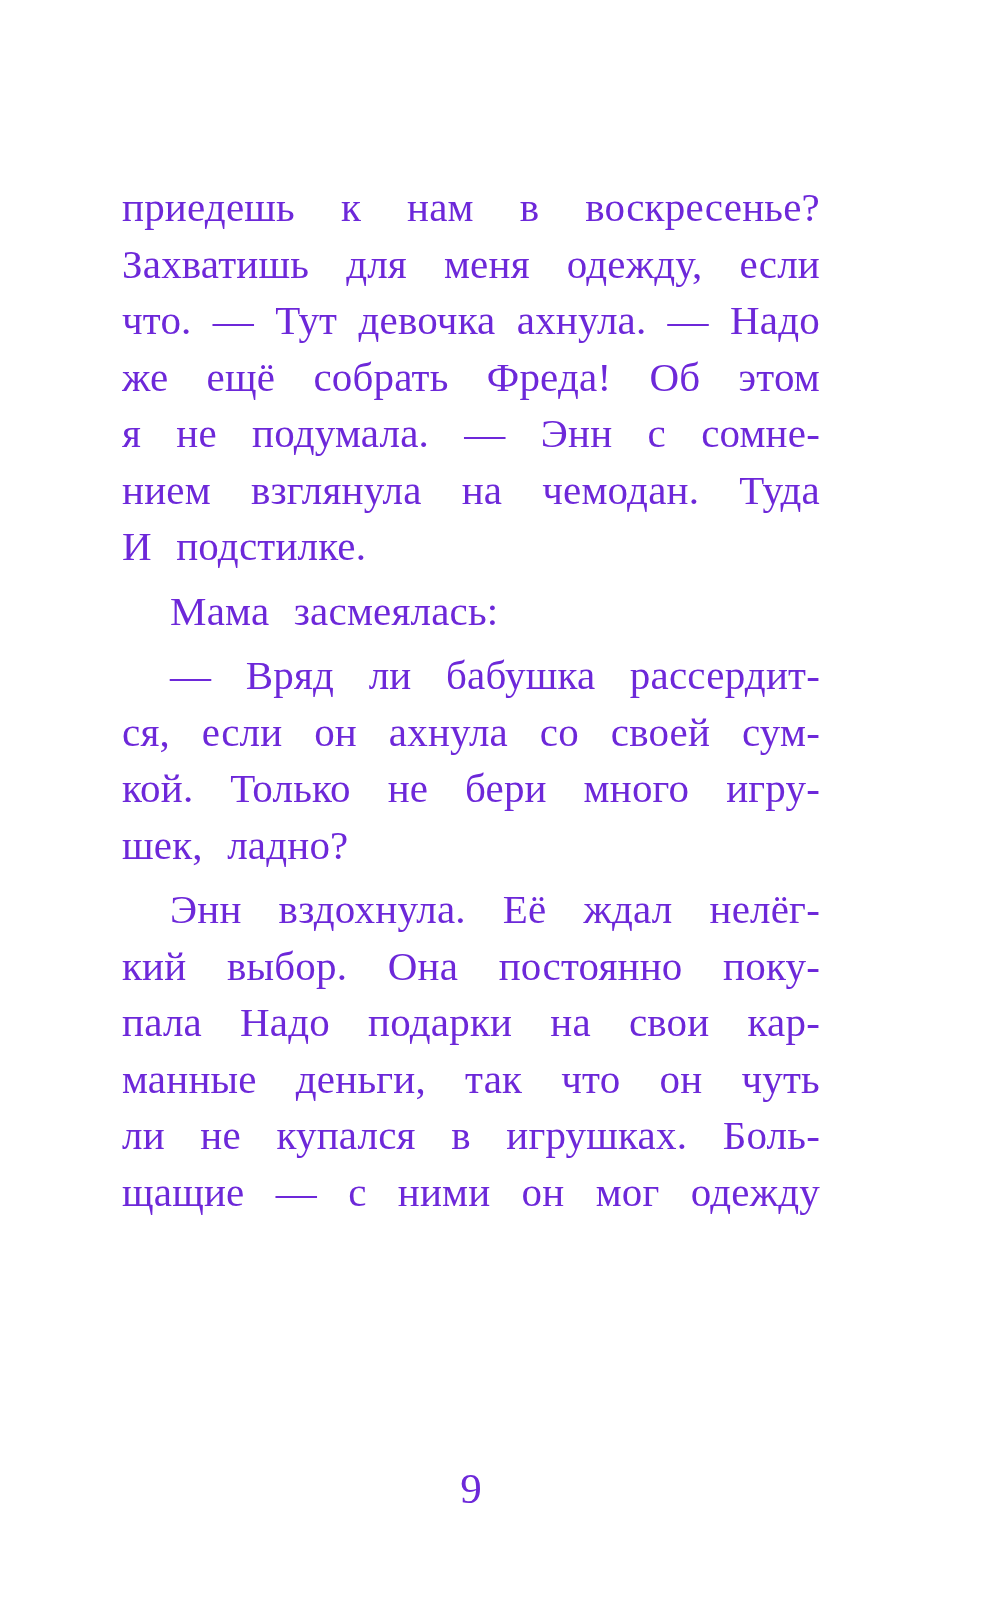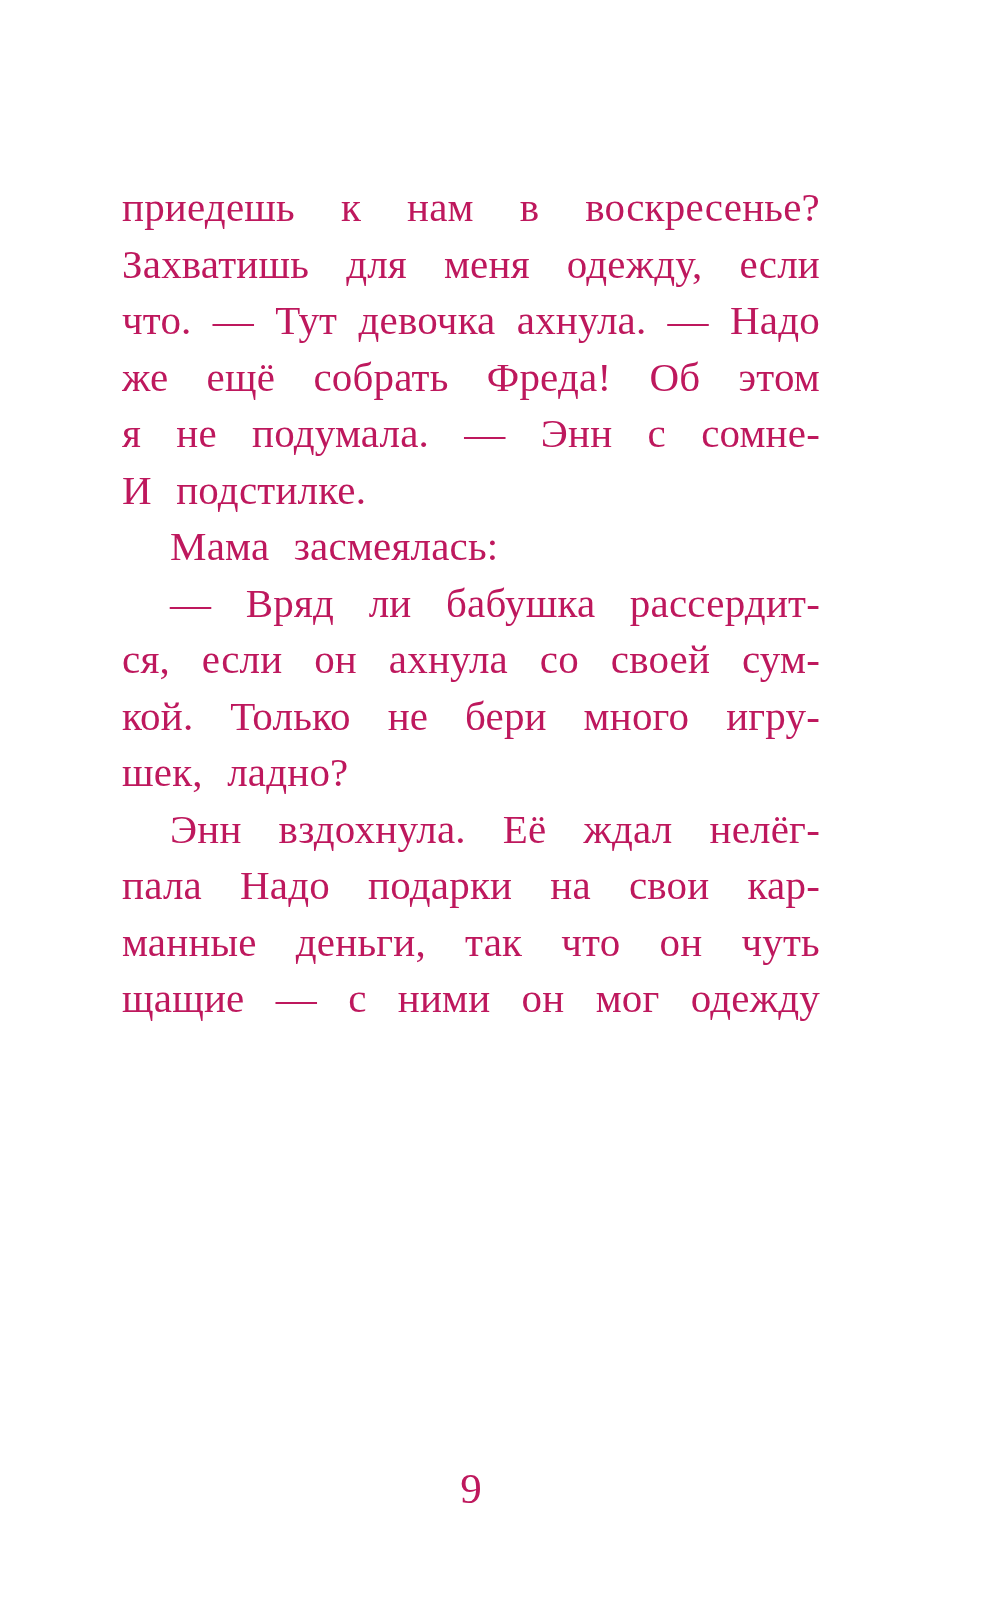--- a/index.html
+++ b/index.html
@@ -5,21 +5,21 @@
   html, body {
     margin: 0;
     padding: 0;
     background: #ffffff;
   }
   .page {
     position: relative;
     width: 1000px;
     height: 1616px;
     background: #ffffff;
-    color: #be185d;
+    color: #6d28d9;
     font-family: "Liberation Serif", "DejaVu Serif", serif;
     overflow: hidden;
   }
   .text-block {
     position: absolute;
     left: 122px;
     top: 179px;
     width: 698px;
   }
   .line {
@@ -41,20 +41,21 @@
     width: 100%;
   }
   
   .line.last {
     text-align: left;
     text-align-last: left;
     word-spacing: 0.34em;
   }
   .line.indent {
     padding-left: 48px;
+    margin-top: 8px;
   }
   .page-number {
     position: absolute;
     left: 122px;
     top: 1464px;
     width: 698px;
     text-align: center;
     font-size: 43px;
     line-height: 50px;
   }
@@ -62,25 +63,28 @@
 </head>
 <body>
 
 <div class="page">
   <div class="text-block" id="text-block">
       <div class="line just">приедешь к нам в воскресенье?</div>
       <div class="line just">Захватишь для меня одежду, если</div>
       <div class="line just">что. — Тут девочка ахнула. — Надо</div>
       <div class="line just">же ещё собрать Фреда! Об этом</div>
       <div class="line just">я не подумала. — Энн с сомне-</div>
+      <div class="line just">нием взглянула на чемодан. Туда</div>
       <div class="line last">И подстилке.</div>
       <div class="line last indent">Мама засмеялась:</div>
       <div class="line just indent">— Вряд ли бабушка рассердит-</div>
       <div class="line just">ся, если он ахнула со своей сум-</div>
       <div class="line just">кой. Только не бери много игру-</div>
       <div class="line last">шек, ладно?</div>
       <div class="line just indent">Энн вздохнула. Её ждал нелёг-</div>
+      <div class="line just">кий выбор. Она постоянно поку-</div>
       <div class="line just">пала Надо подарки на свои кар-</div>
       <div class="line just">манные деньги, так что он чуть</div>
+      <div class="line just">ли не купался в игрушках. Боль-</div>
       <div class="line just">щащие — с ними он мог одежду</div>
     </div>
   <div class="page-number">9</div>
 </div>
 
 </body></html>

